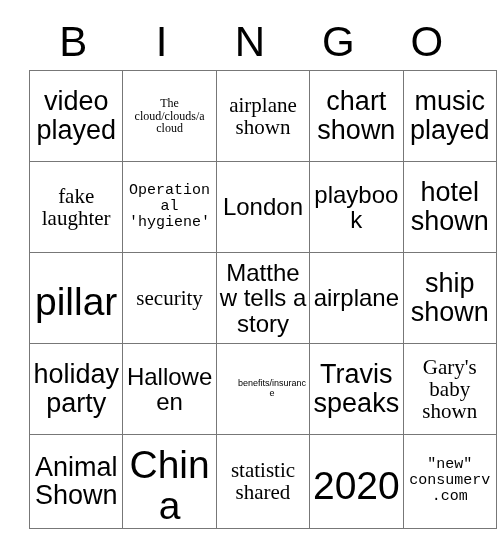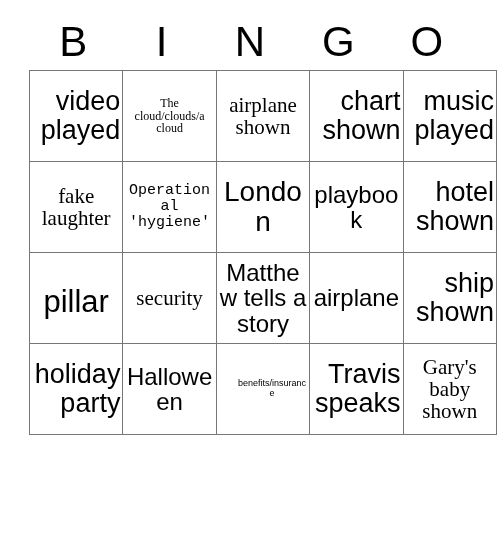--- a/index.html
+++ b/index.html
@@ -60,23 +60,23 @@
   }
   .cell-text {
     display: block;
     line-height: 1.06;
     word-wrap: break-word;
     overflow-wrap: break-word;
     hyphens: none;
   }
 
   
-  .fs-xxl { font-size: 31px; margin-top: 8px; }
-  .fs-xl  { font-size: 27px; text-align: right; }
-  .fs-l   { font-size: 28px; }
+  .fs-xxl { font-size: 39px; margin-top: 8px; }
+  .fs-xl  { font-size: 27px; }
+  .fs-l   { font-size: 24px; }
   .fs-m   { font-size: 21px; font-family: Liberation Serif, serif; }
   .fs-s   { font-size: 24px; }
   .fs-xs  { font-size: 15px; font-family: Liberation Mono, monospace; }
   .fs-xxs { font-size: 12px; font-family: Liberation Serif, serif; }
   .fs-tiny{ font-size: 9px; margin-left: 18px; }
 </style>
 </head>
 <body>
 
 <div id="card">
@@ -152,16 +152,33 @@
         <td>
             <span class="cell-text fs-tiny">benefits/insurance</span>
           </td>
         <td>
             <span class="cell-text fs-xl">Travis speaks</span>
           </td>
         <td>
             <span class="cell-text fs-m">Gary's baby shown</span>
           </td>
       </tr>
+      <tr>
+        <td>
+            <span class="cell-text fs-xl">Animal Shown</span>
+          </td>
+        <td>
+            <span class="cell-text fs-xxl">China</span>
+          </td>
+        <td>
+            <span class="cell-text fs-m">statistic shared</span>
+          </td>
+        <td>
+            <span class="cell-text fs-xxl">2020</span>
+          </td>
+        <td>
+            <span class="cell-text fs-xs">"new" consumerv.com</span>
+          </td>
+      </tr>
     </tbody>
   </table>
 
 </div>
 
 </body></html>

